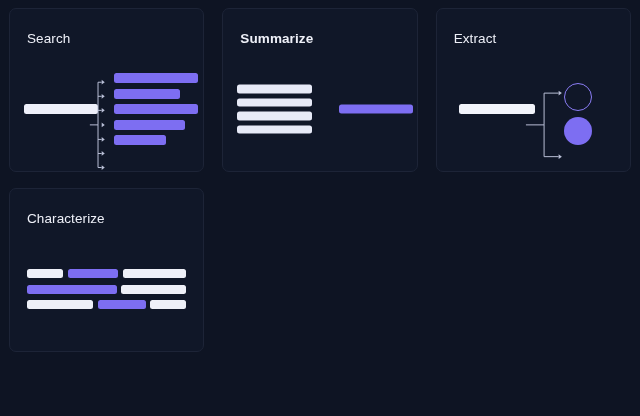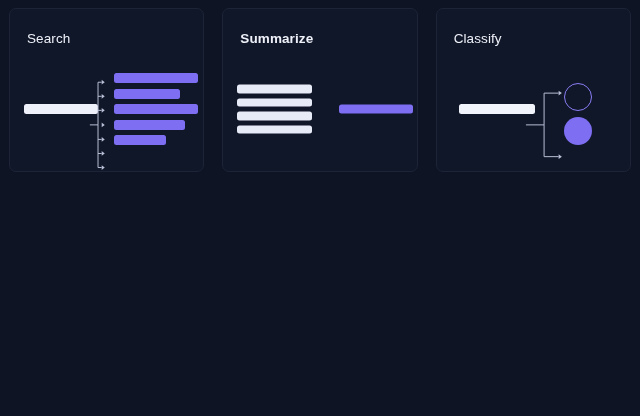--- a/index.html
+++ b/index.html
@@ -257,21 +257,21 @@
           </div>
           <div class="sum-right"></div>
         </div>
       </div>
     </div>
   </div>
 
 
   <div class="cell">
     <div class="card">
-      <div class="card-title">Classify</div>
+      <div class="card-title">Extract</div>
       <div class="art">
         <div class="cls-art">
           <div class="cls-source"></div>
           <svg class="cls-svg" viewBox="0 0 213 154" preserveAspectRatio="none">
             <g fill="none" stroke="#b9bfd6" stroke-width="1.1">
               <path d="M98 77 L118 77"></path>
               <path d="M118 77 L118 42"></path>
               <path d="M118 77 L118 112"></path>
               <path d="M118 42 L134 42"></path>
               <path d="M118 112 L134 112"></path>
@@ -282,14 +282,37 @@
             </g>
           </svg>
           <div class="cls-circle outline"></div>
           <div class="cls-circle filled"></div>
         </div>
       </div>
     </div>
   </div>
 
 
+  <div class="cell">
+    <div class="card">
+      <div class="card-title">Characterize</div>
+      <div class="art">
+        <div class="chr-art">
+          <div class="chr-row">
+            <div class="chr-seg w" style="flex:3.0"></div>
+            <div class="chr-seg p" style="flex:4.2"></div>
+            <div class="chr-seg w" style="flex:5.3"></div>
+          </div>
+          <div class="chr-row">
+            <div class="chr-seg p" style="flex:7.2"></div>
+            <div class="chr-seg w" style="flex:5.2"></div>
+          </div>
+          <div class="chr-row">
+            <div class="chr-seg w" style="flex:5.5"></div>
+            <div class="chr-seg p" style="flex:4.0"></div>
+            <div class="chr-seg w" style="flex:3.0"></div>
+          </div>
+        </div>
+      </div>
+    </div>
+  </div>
 
 </div>
 
 </body></html>

